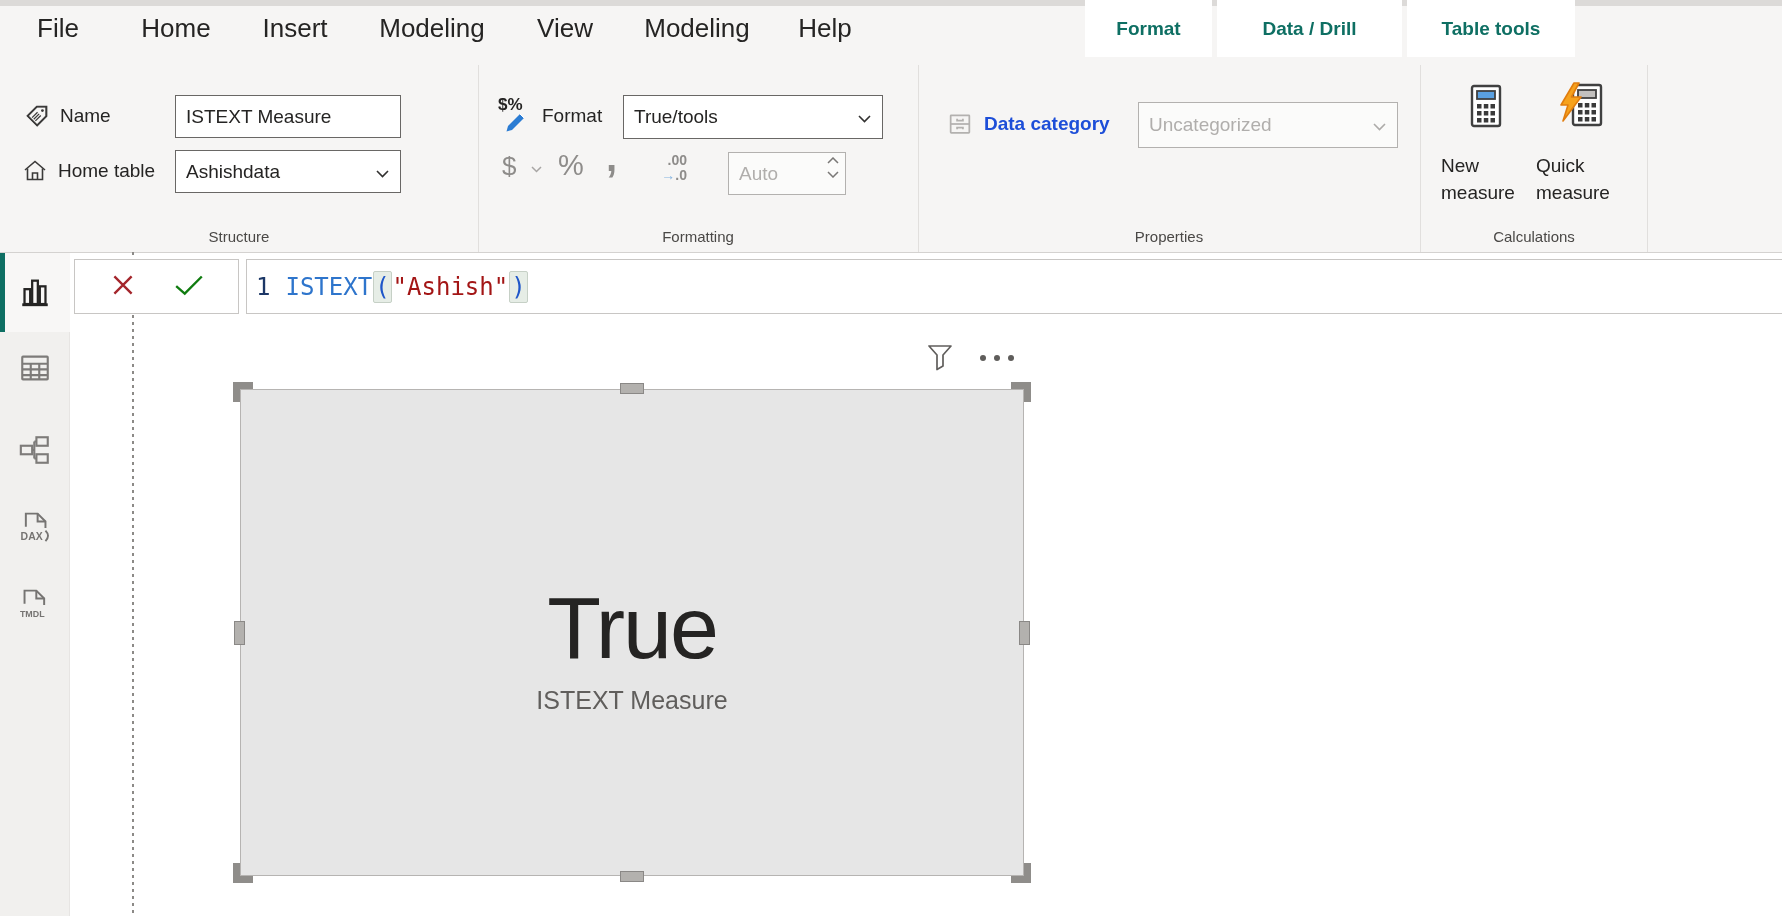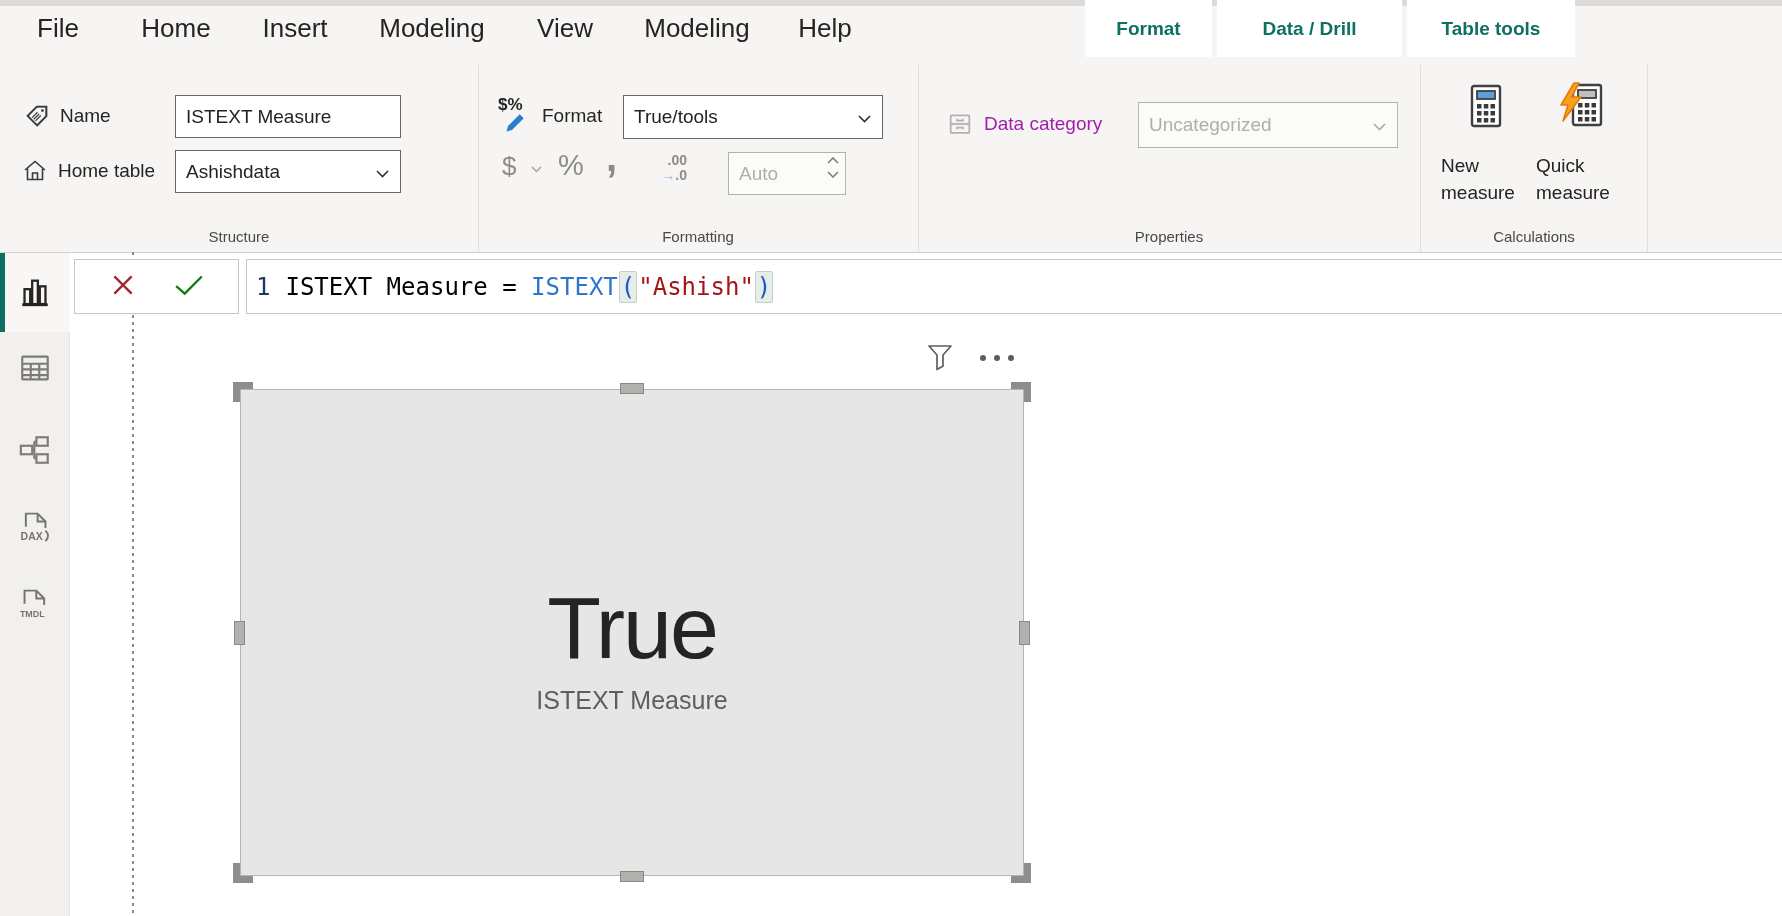--- a/index.html
+++ b/index.html
@@ -26,21 +26,21 @@
   .ribbon {
     position:absolute; left:0; top:57px; width:1782px; height:196px;
     background:#f6f5f4; border-bottom:1px solid #d4d2d0;
   }
   .rdivider { position:absolute; top:8px; height:187px; width:1px; background:#e1dfdd; }
   .group-label {
     position:absolute; top:171px; height:22px; text-align:center;
     font-size:15px; color:#4a4846;
   }
   .rlabel { position:absolute; font-size:19px; color:#252423; white-space:nowrap; }
-  .rlabel.disabled { color:#a21caf; }
+  .rlabel.disabled { color:#1d4ed8;font-weight:bold; }
   .rinput {
     position:absolute; background:#ffffff; border:1px solid #696765;
     font-size:19px; color:#252423; padding:0 10px;
     font-family:"Liberation Sans", sans-serif;
   }
   .rselect {
     position:absolute; background:#ffffff; border:1px solid #696765;
     font-size:19px; color:#252423; display:flex; align-items:center;
     padding:0 34px 0 10px; cursor:default;
   }
@@ -332,21 +332,21 @@
           <path d="M5 5 L21 21 M21 5 L5 21"></path>
         </svg>
       </span>
       <span>
         <svg width="32" height="24" viewBox="0 0 30 22" fill="none" stroke="#107c10" stroke-width="2.2">
           <path d="M3 12 L11 19 L27 3"></path>
         </svg>
       </span>
     </div>
     <div class="fbar-input">
-      <span class="tok-linenum">1</span><span class="tok-plain">ISTEXT Measure = </span><span class="tok-func">ISTEXT</span><span class="tok-paren">(</span><span class="tok-string">"Ashish"</span><span class="tok-paren">)</span>
+      <span class="tok-linenum">1</span><span class="tok-func">ISTEXT</span><span class="tok-paren">(</span><span class="tok-string">"Ashish"</span><span class="tok-paren">)</span>
     </div>
 
     <span style="position:absolute;left:855px;top:89px">
       <svg width="30" height="33" viewBox="0 0 30 33" fill="none" stroke="#605e5c" stroke-width="1.7">
         <path d="M4 4 H26 L18 13 V24 L12 27.5 V13 Z" stroke-linejoin="round"></path>
       </svg>
     </span>
     <span class="ellipsis-dots">
         <i></i>
         <i></i>

